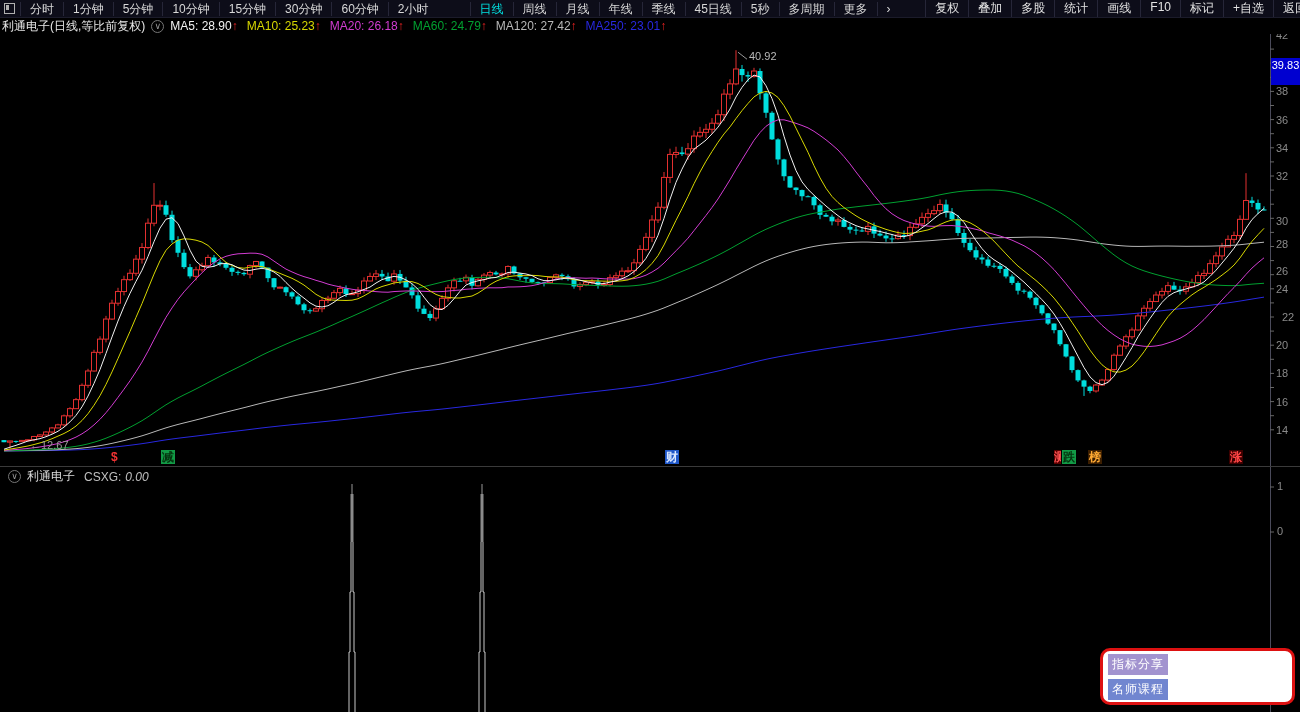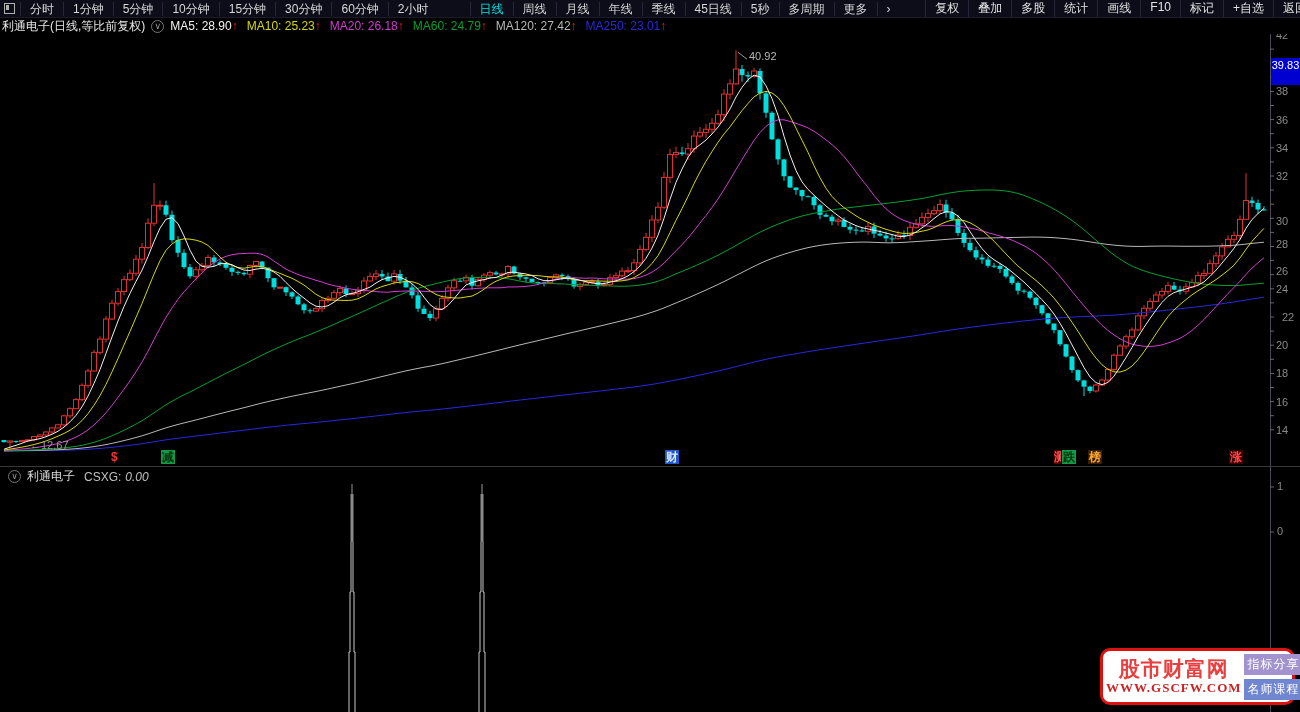--- a/index.html
+++ b/index.html
@@ -601,23 +601,19 @@
     <span class="ind-name">利通电子</span>
     <span class="ind-field">CSXG:</span>
     <span class="ind-val">0.00</span>
   </div>
   <div id="axis-ind">
       <div class="ind-axis-label" style="top: 480px;">1</div>
       <div class="ind-axis-label" style="top: 525px;">0</div>
     </div>
 
   <div class="watermark">
-    <div class="wm-left">
-      <div class="wm-title">股市财富网</div>
-      <div class="wm-url">WWW.GSCFW.COM</div>
-    </div>
     <div class="wm-badges">
       <div class="wm-badge1">指标分享</div>
       <div class="wm-badge2">名师课程</div>
     </div>
   </div>
 
 </div>
 
 </body></html>

